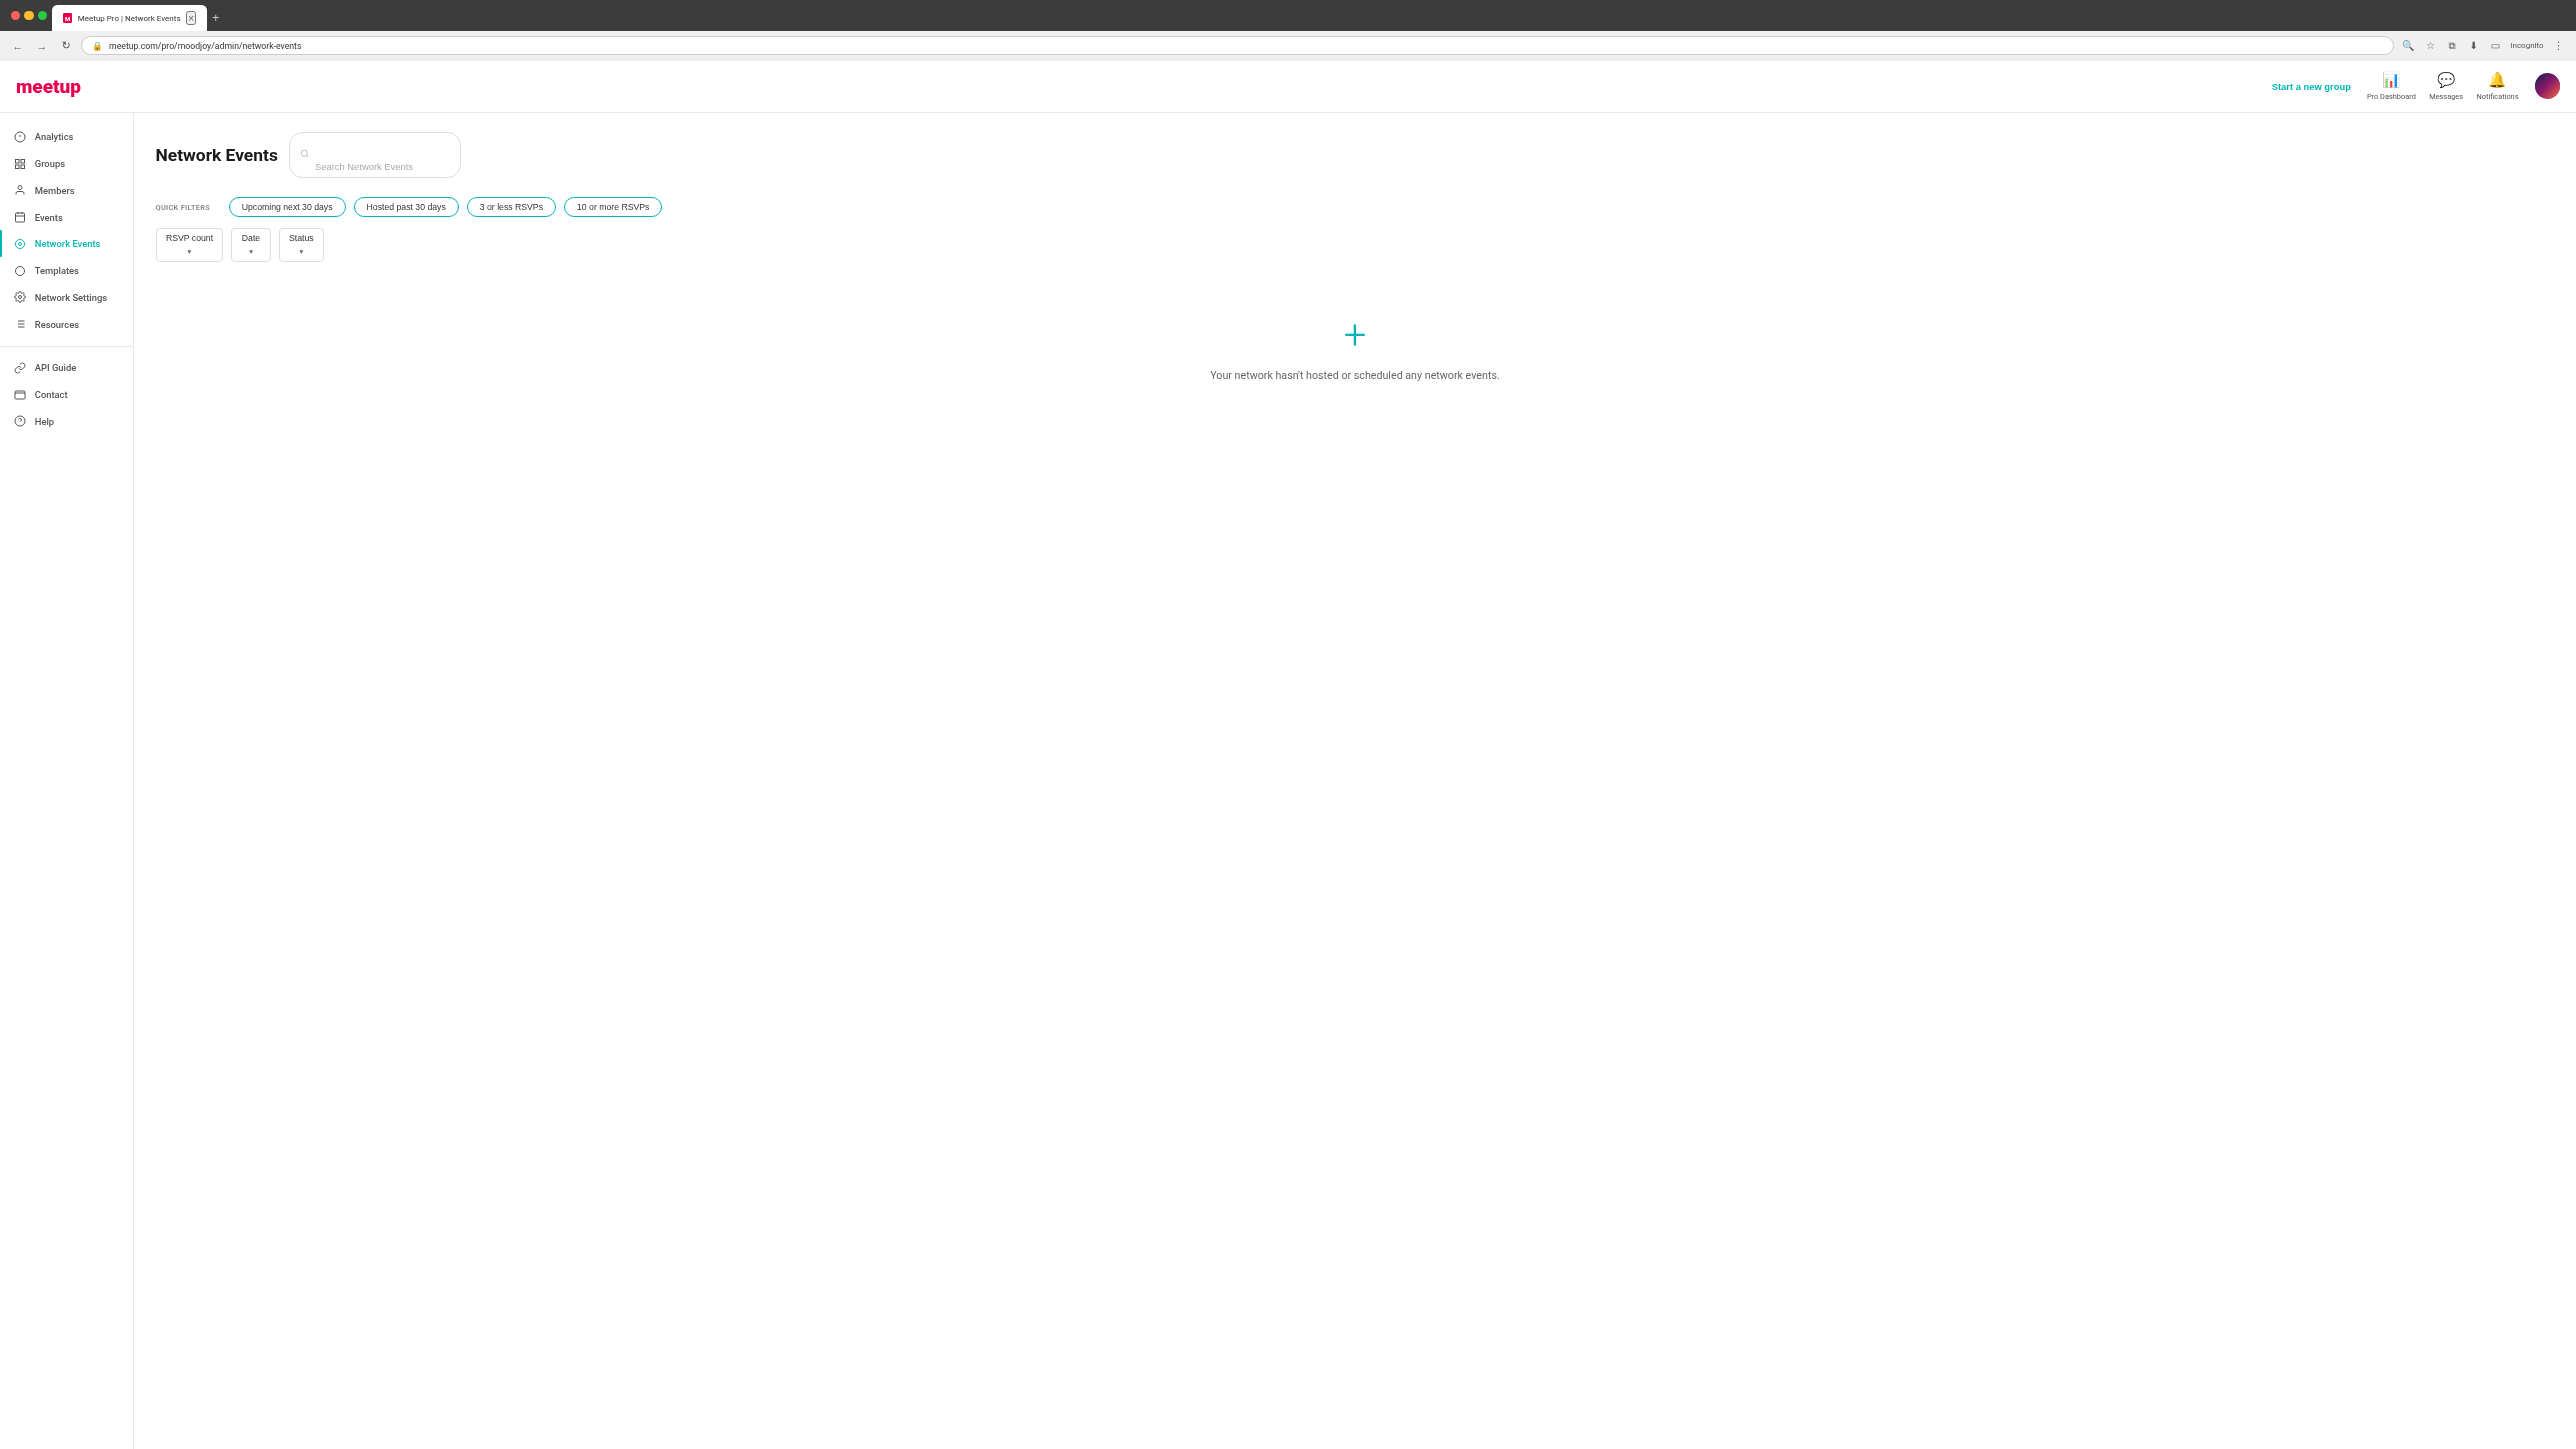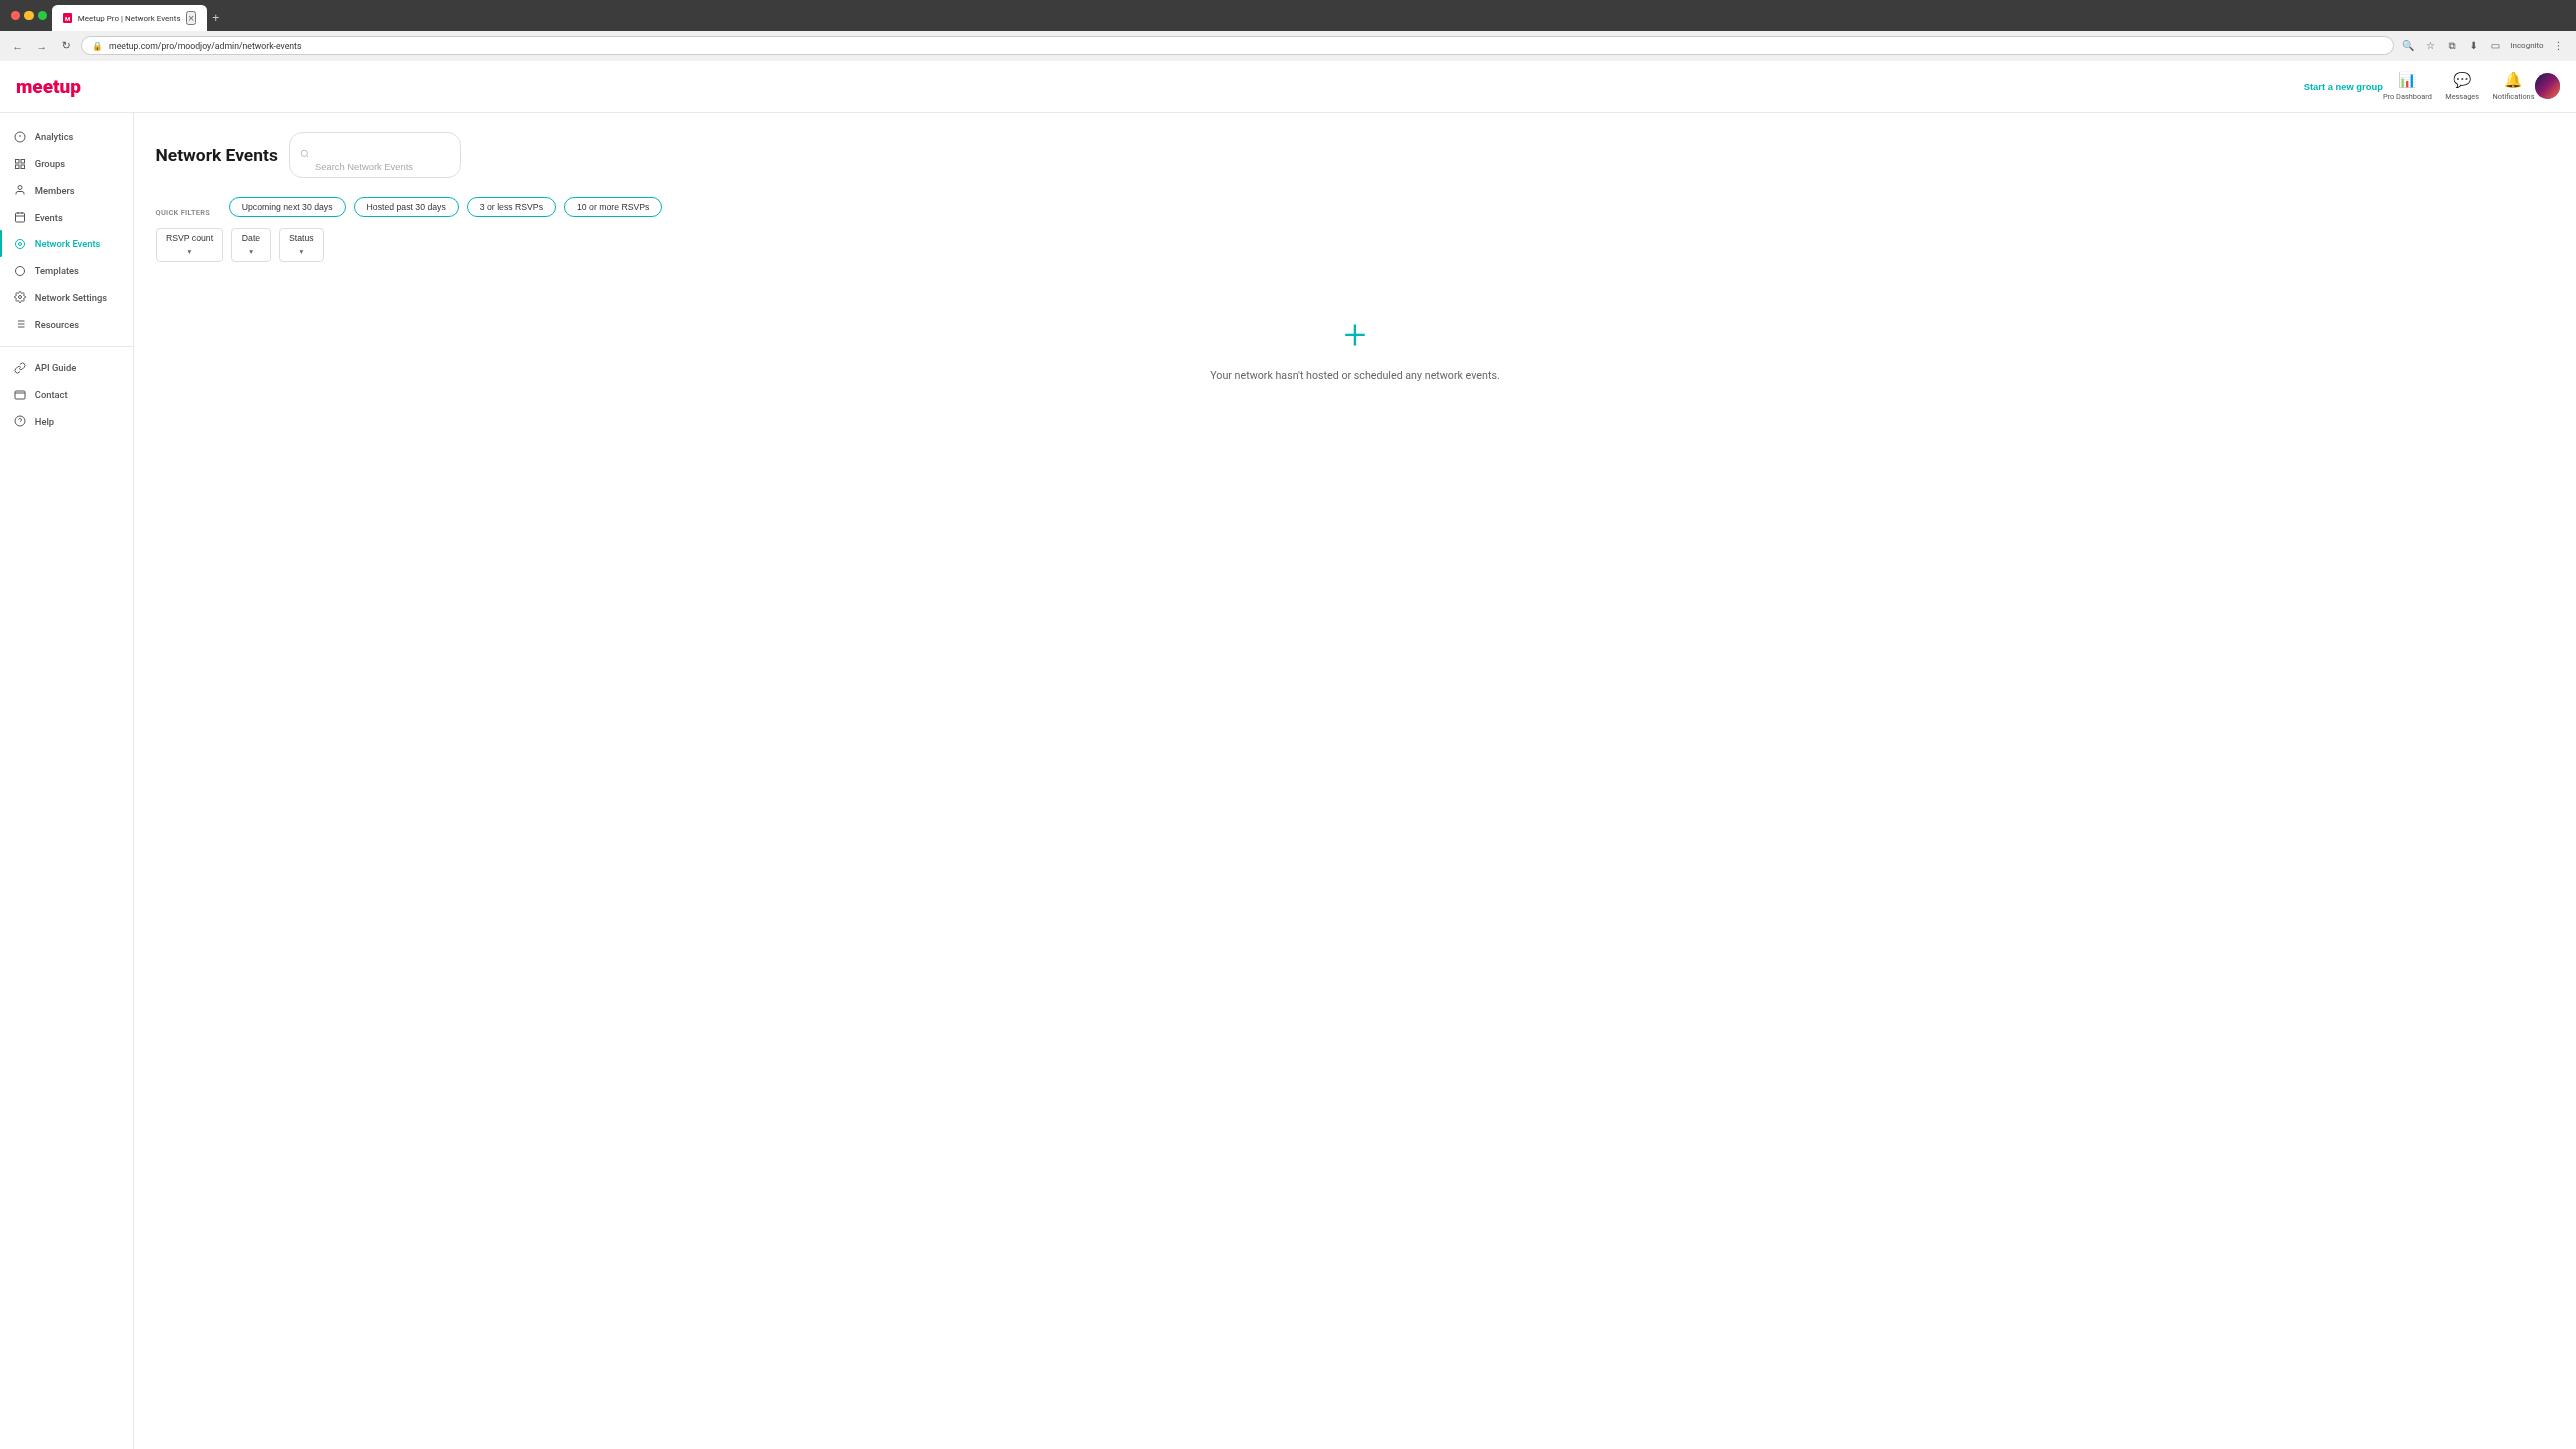--- a/index.html
+++ b/index.html
@@ -20,21 +20,21 @@
     .nav-btn { background: none; border: none; cursor: pointer; color: #555; font-size: 10.7px; width: 19px; height: 19px; display: flex; align-items: center; justify-content: center; border-radius: 50%; }
     .address-bar { flex: 1; background: #fff; border: 0.7px solid #ccc; border-radius: 13.4px; padding: 3.4px 10.7px; font-size: 8.7px; color: #333; display: flex; align-items: center; gap: 5.4px; }
     .address-text { flex: 1; }
     .toolbar-icons { display: flex; gap: 2.7px; align-items: center; }
     .toolbar-icon-btn { background: none; border: none; cursor: pointer; color: #555; font-size: 10px; width: 19px; height: 19px; display: flex; align-items: center; justify-content: center; border-radius: 50%; }
 
     
     .app { display: flex; flex-direction: column; height: calc(100vh - 59px); }
     .app-header { background: #fff; border-bottom: 0.7px solid #e8e8e8; padding: 10.7px 16px; display: flex; align-items: center; justify-content: space-between; }
     .logo { color: #e8004d; font-size: 19px; font-weight: 900; }
-    .header-right { display: flex; align-items: center; gap: 0; }
+    .header-right { display: flex; align-items: center; gap: 16px; }
     .start-group-btn { color: #00b5b5; font-weight: 600; font-size: 9.4px; text-decoration: none; background: none; border: none; cursor: pointer; }
     .header-nav { display: flex; align-items: center; gap: 13.4px; }
     .header-nav-item { display: flex; flex-direction: column; align-items: center; gap: 2.7px; cursor: pointer; color: #555; text-decoration: none; }
     .header-nav-item .nav-icon { font-size: 14.8px; }
     .header-nav-item .nav-label { font-size: 7.4px; color: #555; }
     .avatar { width: 25.5px; height: 25.5px; border-radius: 50%; background: linear-gradient(135deg, #667eea 0%, #764ba2 100%); cursor: pointer; overflow: hidden; display: flex; align-items: center; justify-content: center; }
     .avatar-img { width: 100%; height: 100%; background: linear-gradient(135deg, #1a1a4e, #8b1a6b, #ff6b35); border-radius: 50%; }
 
     
     .main-container { display: flex; flex: 1; overflow: hidden; }
@@ -49,21 +49,21 @@
     .content { flex: 1; padding: 19px 21.5px; overflow-y: auto; }
     .page-header { display: flex; align-items: center; gap: 10.7px; margin-bottom: 19px; }
     .page-title { font-size: 17.4px; font-weight: 700; color: #1a1a1a; }
     .search-box { display: flex; align-items: center; gap: 5.4px; border: 0.7px solid #ddd; border-radius: 13.4px; padding: 4.7px 10.7px; background: #fff; }
     .search-icon { color: #aaa; font-size: 9.4px; }
     .search-input { border: none; outline: none; font-size: 9.4px; color: #333; width: 134px; background: transparent; margin-top: 24px; }
     .search-input::placeholder { color: #aaa; }
 
     .filters-section { margin-bottom: 13.4px; }
     .quick-filters-label { font-size: 7.4px; font-weight: 600; color: #888; letter-spacing: 0.3px; text-transform: uppercase; margin-right: 10.7px; }
-    .quick-filters-row { display: flex; align-items: flex-end; gap: 8px; margin-bottom: 10.7px; flex-wrap: wrap; }
+    .quick-filters-row { display: flex; align-items: center; gap: 8px; margin-bottom: 10.7px; flex-wrap: wrap; }
     .filter-chip { border: 1px solid #00b5b5; border-radius: 13.4px; padding: 4px 12px; font-size: 8.7px; font-weight: 500; color: #333; background: #fff; cursor: pointer; transition: background 0.15s; white-space: nowrap; }
 
     .dropdown-filters { display: flex; gap: 8px; align-items: center; }
     .dropdown-btn { display: flex; align-items: center; gap: 4px; border: 0.7px solid #ddd; border-radius: 4px; padding: 4.7px 9.4px; font-size: 8.7px; color: #333; background: #fff; cursor: pointer; flex-direction: column; }
     .dropdown-arrow { font-size: 7.4px; color: #666; }
 
     
     .empty-state { display: flex; flex-direction: column; align-items: center; justify-content: center; padding: 40px 13.4px; }
     .plus-icon { font-size: 40px; color: #00b5b5; margin-bottom: 13.4px; line-height: 1; }
     .empty-message { font-size: 10.7px; color: #666; text-align: center; }

